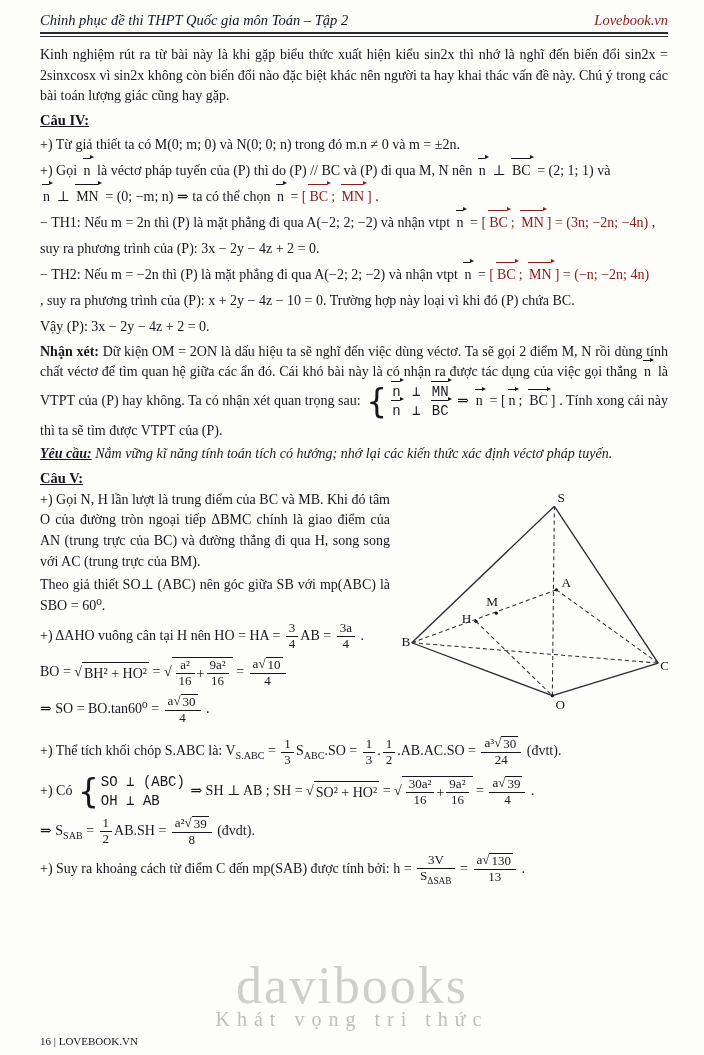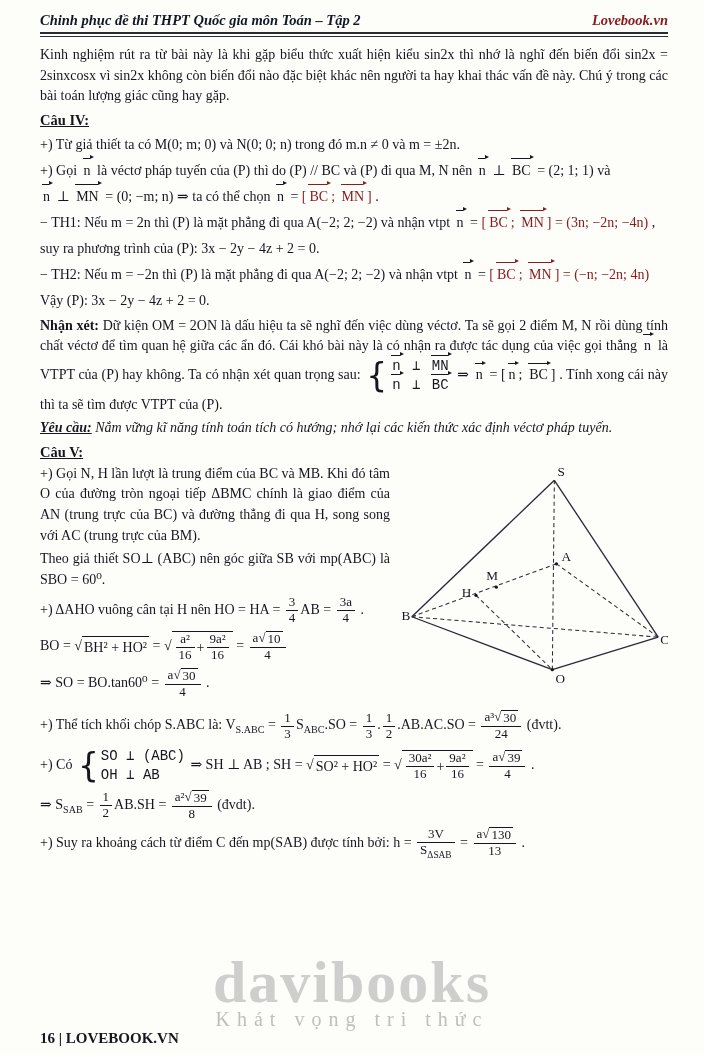--- a/index.html
+++ b/index.html
@@ -5,21 +5,21 @@
   html,body{margin:0;padding:0;}
   body{
     width:704px;height:1055px;background:#fdfdfa;
     font-family:"Liberation Serif","DejaVu Serif",serif;
     font-size:14px;color:var(--ink,#16161f);
   }
   .page{position:relative;width:704px;height:1055px;box-sizing:border-box;
         padding:12px 36px 0 40px;overflow:hidden;}
   .content{position:relative;z-index:1;}
   .hdr{display:flex;justify-content:space-between;align-items:baseline;
-       font-style:italic;font-weight:bold;font-size:14.5px;color:var(--header-ink,#101826);}
+       font-style:italic;font-weight:normal;font-size:14.5px;color:var(--header-ink,#101826);}
   .hdr .brand{color:var(--accent,#8a1d20);}
   .hrule{margin-top:3px;border-top:2px solid #2b2b33;border-bottom:1px solid #2b2b33;height:2px;margin-bottom:8px;}
   p{margin:3px 0;}
   .txt{text-align:justify;line-height:1.47;}
   .fline{line-height:1.5;margin:5px 0;}
   .head{font-weight:bold;text-decoration:underline;margin:5px 0 2px;font-size:14.5px;}
   .italic{font-style:italic;}
   
   .fr{display:inline-flex;flex-direction:column;text-align:center;vertical-align:middle;
       line-height:1.15;margin:0 2px;font-size:.93em;}
@@ -43,23 +43,23 @@
   
   .fig{float:right;width:268px;height:222px;margin:0 0 4px 10px;}
   .fig svg{width:100%;height:100%;}
   .fig .solid{stroke:#2a2a35;stroke-width:1.3;fill:none;}
   .fig .dash{stroke:#2a2a35;stroke-width:1;fill:none;stroke-dasharray:4 3;}
   .fig text{font-family:"Liberation Serif",serif;font-size:13px;fill:#15151f;}
   .fig circle{fill:#15151f;}
   .clear{clear:both;}
   
   .wm{position:absolute;left:0;right:0;bottom:24px;text-align:center;z-index:0;color:var(--watermark-gray,#a9a9a9);}
-  .wm1{font-size:60px;font-weight:bold;line-height:1;opacity:.55;letter-spacing:2px;}
+  .wm1{font-size:52px;font-weight:normal;line-height:1;opacity:.55;letter-spacing:2px;}
   .wm2{font-size:20px;letter-spacing:7px;opacity:.75;margin-top:-4px;text-align:center;}
-  .ftr{position:absolute;left:40px;bottom:8px;font-weight:bold;font-size:15px;z-index:2;}
+  .ftr{position:absolute;left:40px;bottom:8px;font-weight:normal;font-size:11px;z-index:2;}
 </style>
 </head>
 <body>
 
 <div class="page">
 
   <div class="wm">
     <div class="wm1">davibooks</div>
     <div class="wm2">Khát vọng tri thức</div>
   </div>
@@ -74,20 +74,21 @@
 
     <p class="txt">Kinh nghiệm rút ra từ bài này là khi gặp biểu thức xuất hiện kiểu sin2x thì nhớ là nghĩ đến biến đổi sin2x = 2sinxcosx vì sin2x không còn biến đổi nào đặc biệt khác nên người ta hay khai thác vấn đề này. Chú ý trong các bài toán lượng giác cũng hay gặp.</p>
 
     <div class="head">Câu IV:</div>
     <p class="fline">+) Từ giả thiết ta có M(0; m; 0) và N(0; 0; n) trong đó m.n ≠ 0 và m = ±2n.</p>
     <p class="fline">+) Gọi <span class="vec">n</span> là véctơ pháp tuyến của (P) thì do (P) // BC và (P) đi qua M, N nên <span class="vec">n</span> ⊥ <span class="vec">BC</span> = (2; 1; 1) và</p>
     <p class="fline"><span class="vec">n</span> ⊥ <span class="vec">MN</span> = (0; −m; n) ⇒ ta có thể chọn <span class="vec">n</span> = <span class="mrn">[<span class="vec">BC</span>; <span class="vec">MN</span>]</span> .</p>
     <p class="fline">− TH1: Nếu m = 2n thì (P) là mặt phẳng đi qua A(−2; 2; −2) và nhận vtpt <span class="vec">n</span> = <span class="mrn">[<span class="vec">BC</span>; <span class="vec">MN</span>] = (3n; −2n; −4n)</span> ,</p>
     <p class="fline">suy ra phương trình của (P): 3x − 2y − 4z + 2 = 0.</p>
     <p class="fline">− TH2: Nếu m = −2n thì (P) là mặt phẳng đi qua A(−2; 2; −2) và nhận vtpt <span class="vec">n</span> = <span class="mrn">[<span class="vec">BC</span>; <span class="vec">MN</span>] = (−n; −2n; 4n)</span></p>
+    <p class="fline">, suy ra phương trình của (P): x + 2y − 4z − 10 = 0. Trường hợp này loại vì khi đó (P) chứa BC.</p>
     <p class="fline">Vậy (P): 3x − 2y − 4z + 2 = 0.</p>
     <p class="txt"><b>Nhận xét:</b> Dữ kiện OM = 2ON là dấu hiệu ta sẽ nghĩ đến việc dùng véctơ. Ta sẽ gọi 2 điểm M, N rồi dùng tính chất véctơ để tìm quan hệ giữa các ẩn đó. Cái khó bài này là có nhận ra được tác dụng của việc gọi thẳng <span class="vec">n</span> là VTPT của (P) hay không. Ta có nhận xét quan trọng sau: <span class="cs">
           <span class="cb">{</span>
           <span class="cl">
             <span><span class="vec">n</span> ⊥ <span class="vec">MN</span></span>
             <span><span class="vec">n</span> ⊥ <span class="vec">BC</span></span>
           </span>
         </span> ⇒ <span class="vec">n</span> = [<span class="vec">n</span>; <span class="vec">BC</span>] . Tính xong cái này thì ta sẽ tìm được VTPT của (P).</p>
     <p class="txt italic"><b><span class="und">Yêu cầu:</span></b> Nắm vững kĩ năng tính toán tích có hướng; nhớ lại các kiến thức xác định véctơ pháp tuyến.</p>
 

